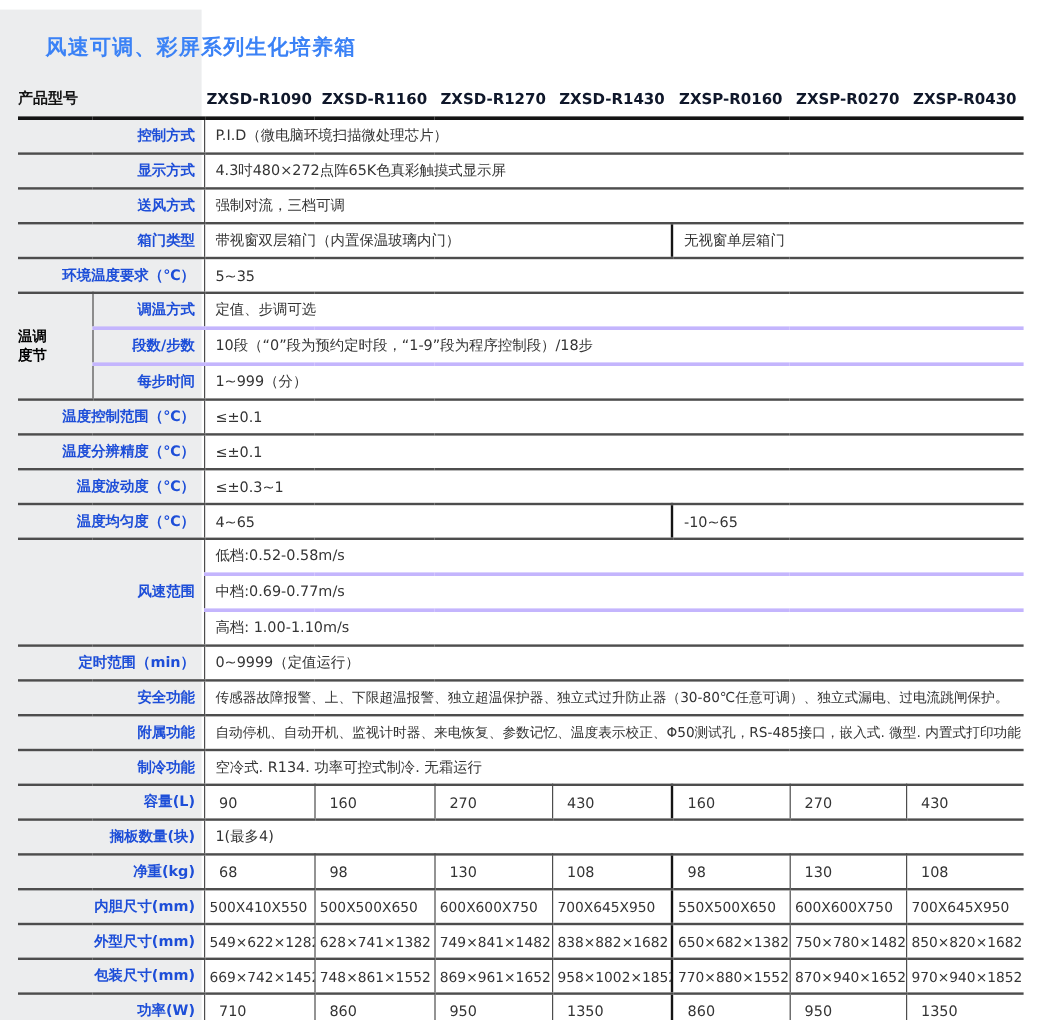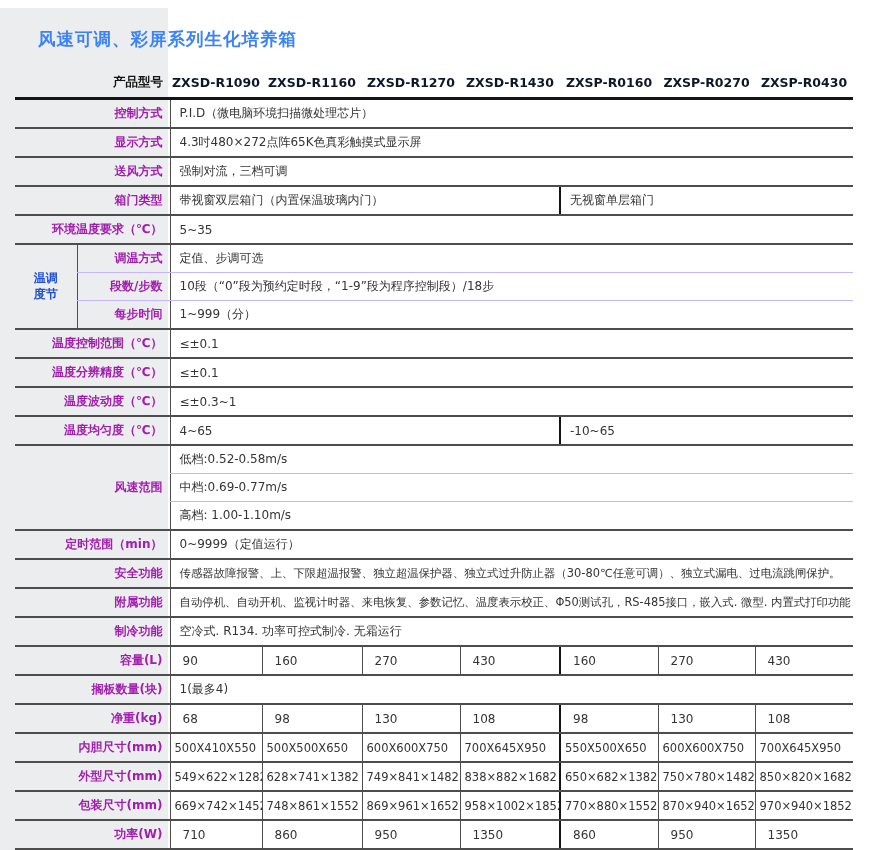--- a/index.html
+++ b/index.html
@@ -5,30 +5,30 @@
   html,body{margin:0;padding:0;background:#fff;}
   body{width:874px;height:850px;position:relative;overflow:hidden;
        font-family:"DejaVu Sans","Liberation Sans",sans-serif;}
   .band{position:absolute;left:0;top:8px;width:168px;height:842px;background:#ecedee;}
   .page-title{position:absolute;left:38px;top:27px;font-size:17.5px;font-weight:bold;
        color:#3b82f6;letter-spacing:1px;white-space:nowrap;}
   table.spec{position:absolute;left:15px;top:68px;width:838px;height:770px;
        border-collapse:collapse;table-layout:fixed;}
   td{padding:0;vertical-align:middle;overflow:hidden;white-space:nowrap;height:27px;}
   tr.hdr td{height:29px;}
-  td.lbl{text-align:right;padding-right:7px;font-weight:bold;font-size:12px;color:#a21caf;}
-  td.grp{text-align:center;font-weight:bold;font-size:12px;color:#1d4ed8;line-height:1.3;}
+  td.lbl{text-align:right;padding-right:7px;font-weight:bold;font-size:12px;color:#1d4ed8;}
+  td.grp{font-weight:bold;font-size:12px;color:#000000;line-height:1.3;}
   td.val{text-align:left;padding-left:9px;font-size:12px;color:#343434;}
   td.num{padding-left:12px;}
   td.dim{padding-left:4px;font-size:11.5px;}
   td.fs11{font-size:11.4px;}
   td.mdl{text-align:center;font-weight:bold;font-size:12.5px;color:#0f172a;}
-  td.plbl{text-align:right;padding-right:7px;font-weight:bold;font-size:12.5px;color:#141414;}
+  td.plbl{text-align:left;padding-right:7px;font-weight:bold;font-size:12.5px;color:#141414;}
   .bb{border-bottom:2px solid #4d4d4d;}
-  .bt{border-bottom:1px solid #c4b5fd;}
+  .bt{border-bottom:3px solid #c4b5fd;}
   .bh{border-bottom:3px solid #141414;}
   .vl{border-left:1px solid #4d4d4d;}
   .vh{border-left:2px solid #141414;margin-left:44px;}
 </style>
 </head>
 <body>
 
 <div class="band"></div>
 <div class="page-title">风速可调、彩屏系列生化培养箱</div>
 

